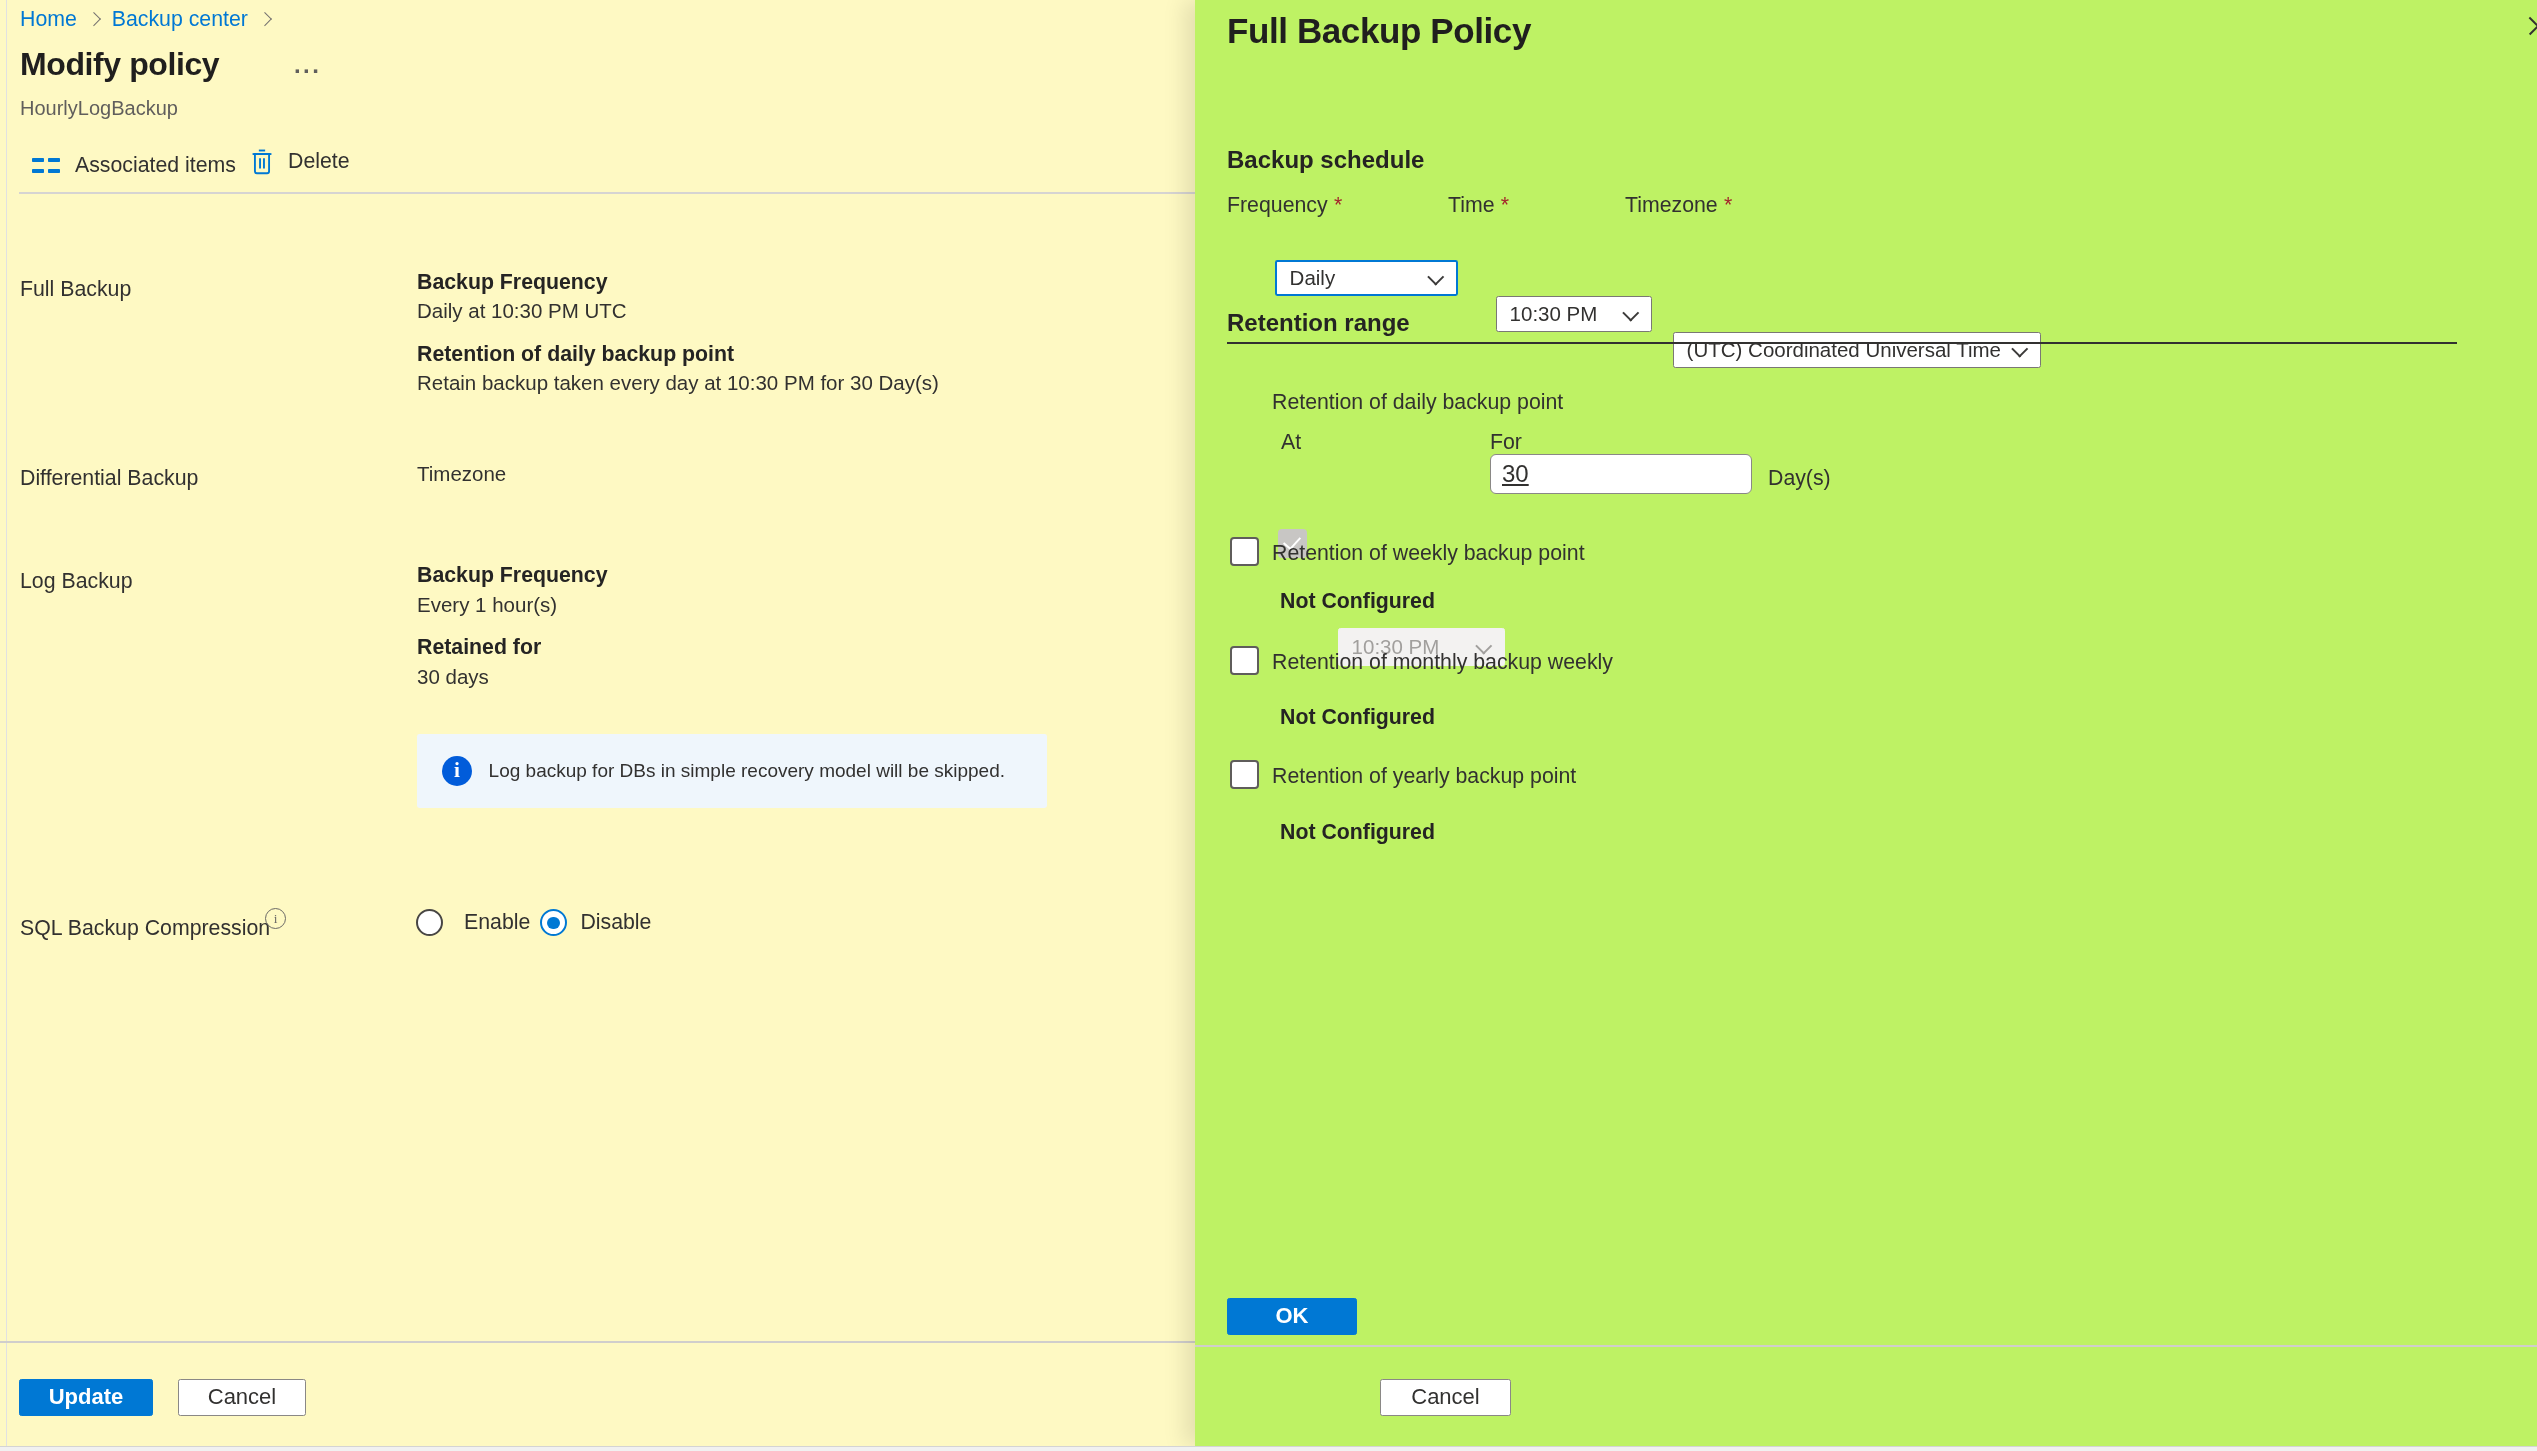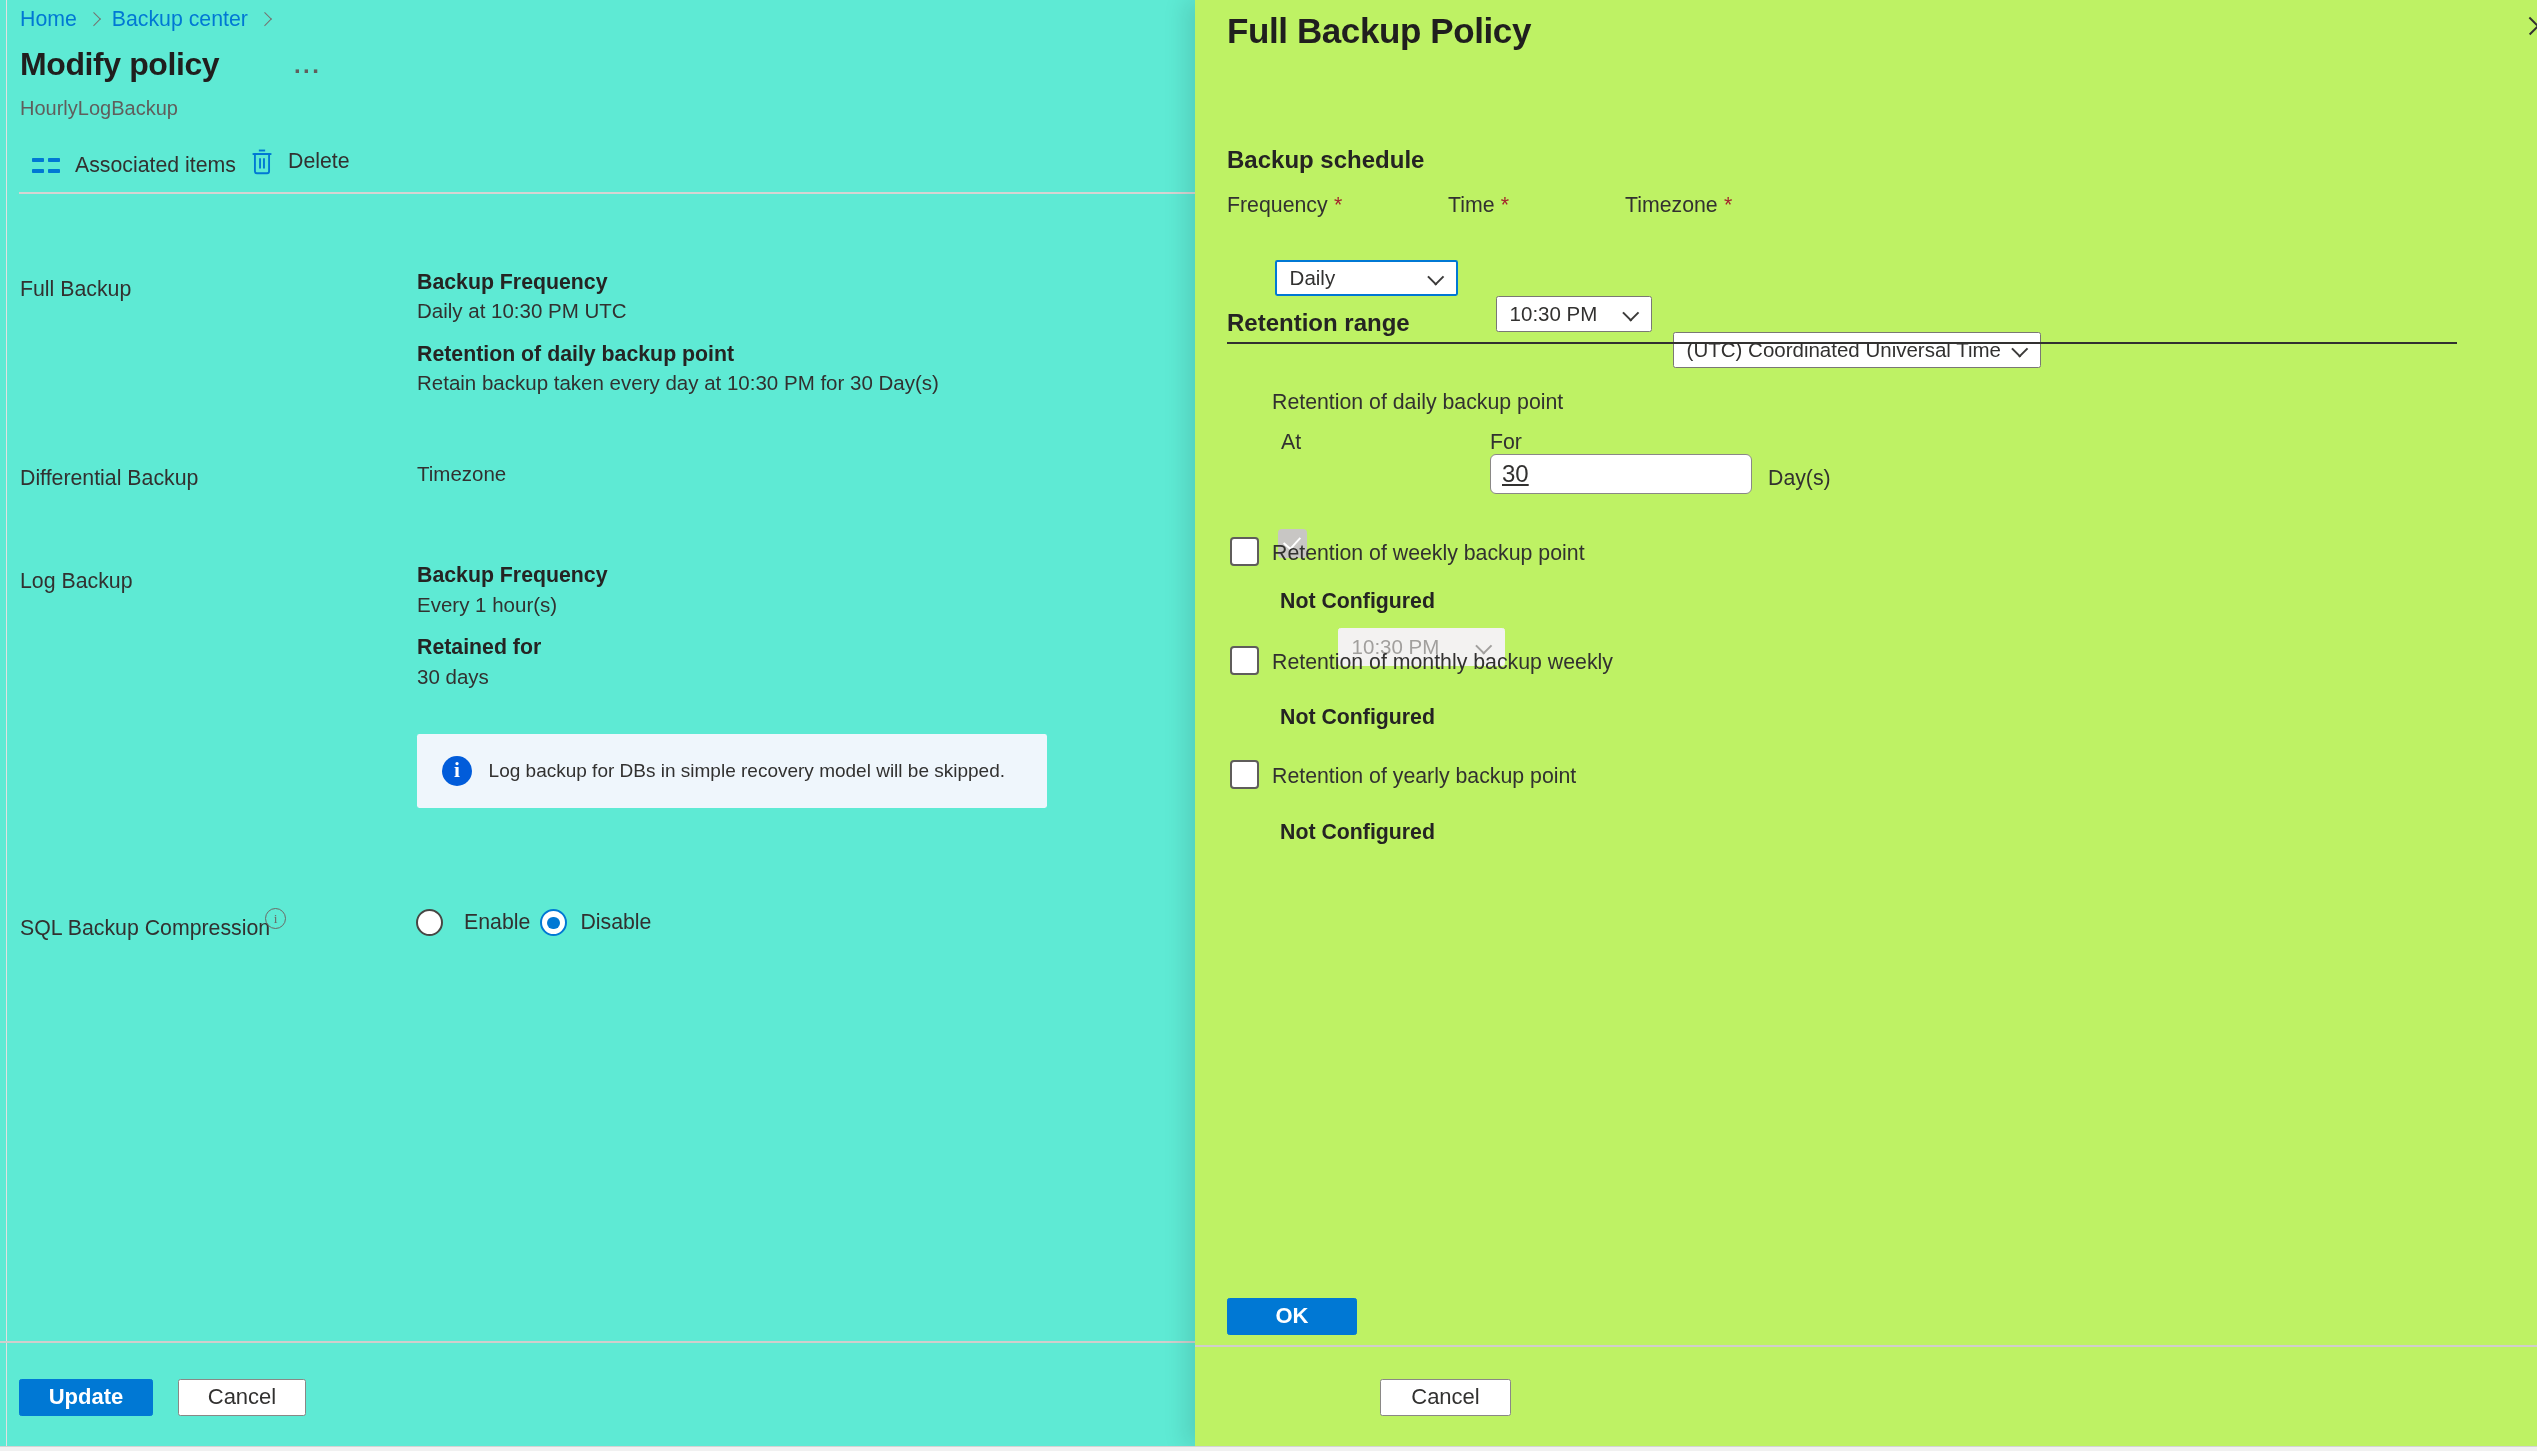--- a/index.html
+++ b/index.html
@@ -4,21 +4,21 @@
 <style>
   html,body{margin:0;padding:0;}
   body{
     width:2538px;height:1451px;position:relative;overflow:hidden;
     background:#ffffff;color:#323130;
     font-family:"Liberation Sans","DejaVu Sans",sans-serif;
     font-size:21.3px;line-height:1.3;
   }
   .abs{position:absolute;}
   
-  #main{position:absolute;left:0;top:0;width:1195px;height:1451px;background:#5eead4;}
+  #main{position:absolute;left:0;top:0;width:1195px;height:1451px;background:#fef9c3;}
   .left-edge{position:absolute;left:5.5px;top:0;width:1.6px;height:1446px;background:#e1e1e1;}
   .crumb{color:#0078d4;text-decoration:none;cursor:pointer;}
   .crumb-sep{display:inline-block;width:8.7px;height:8.7px;border-top:1.6px solid #75726f;border-right:1.6px solid #75726f;transform:rotate(45deg);margin:0 12.6px 1.6px 12.6px;}
   .page-title{font-size:32px;font-weight:700;color:#201f1e;letter-spacing:-0.4px;}
   .ellipsis-btn{font-size:24px;color:#605e5c;letter-spacing:2.4px;font-weight:700;cursor:pointer;}
   .subtitle{font-size:20px;color:#605e5c;}
   .toolbar-btn{display:flex;align-items:center;gap:15px;cursor:pointer;color:#323130;font-size:21.3px;}
   .list-icon{display:grid;grid-template-columns:12px 12px;grid-auto-rows:4px;gap:7.1px 4px;}
   .list-icon i{background:#0078d4;border-radius:0.8px;}
   .rule{background:#d6d4d2;height:1.6px;}

